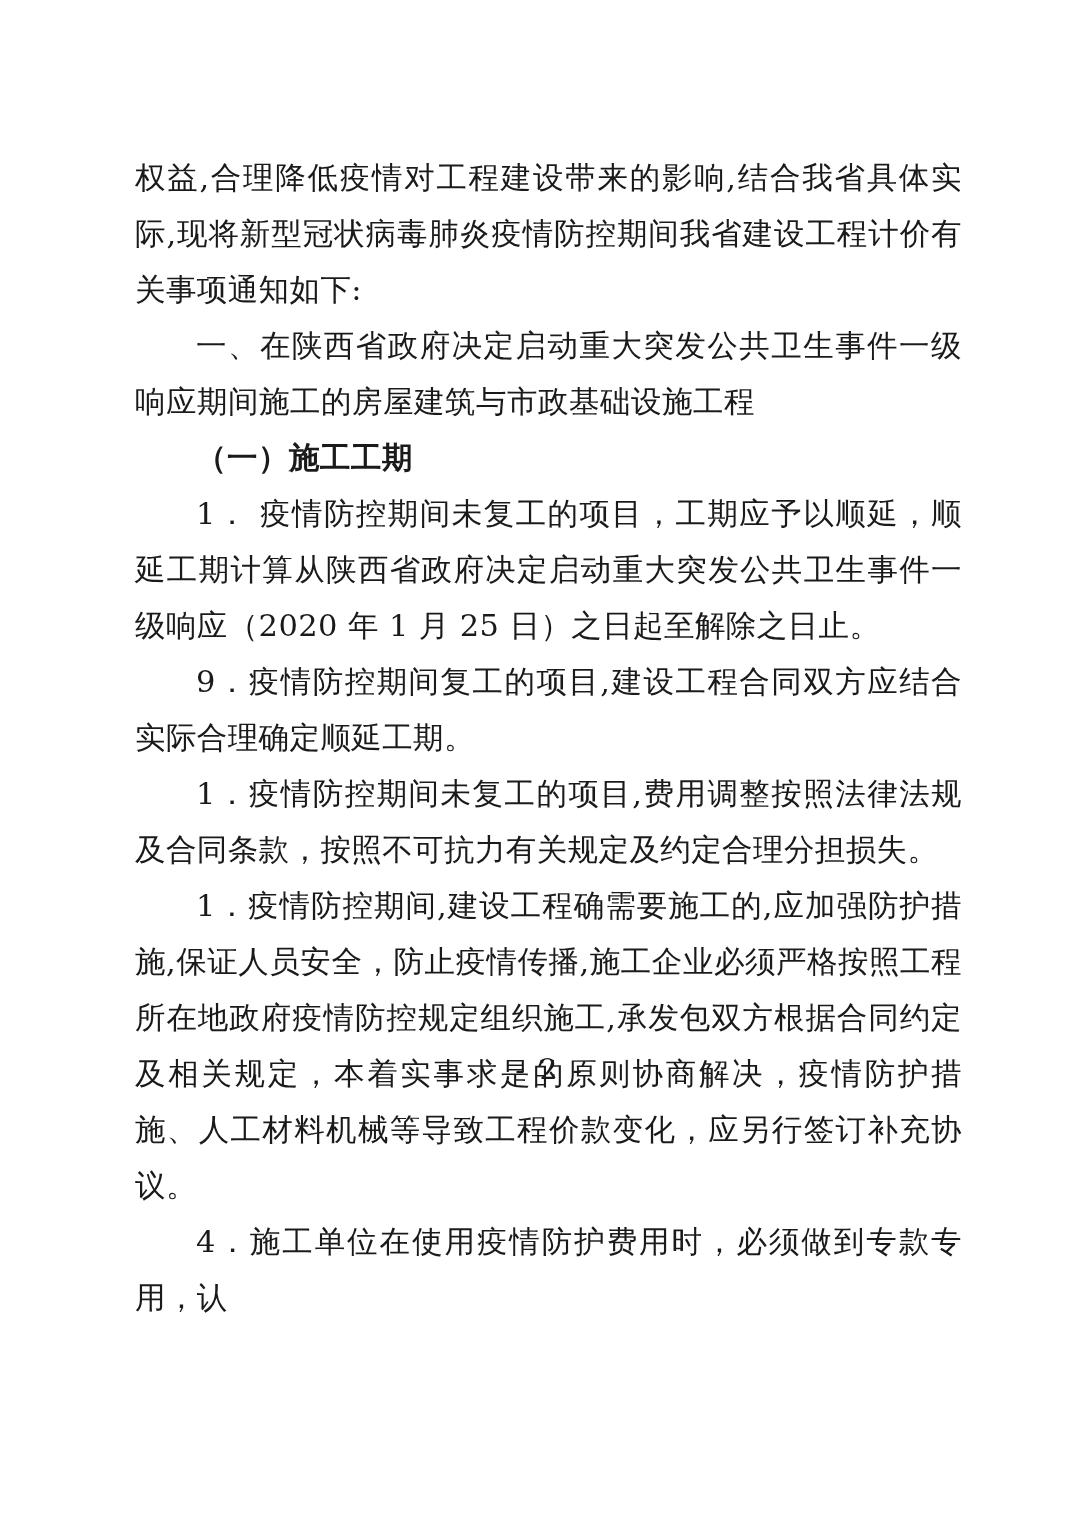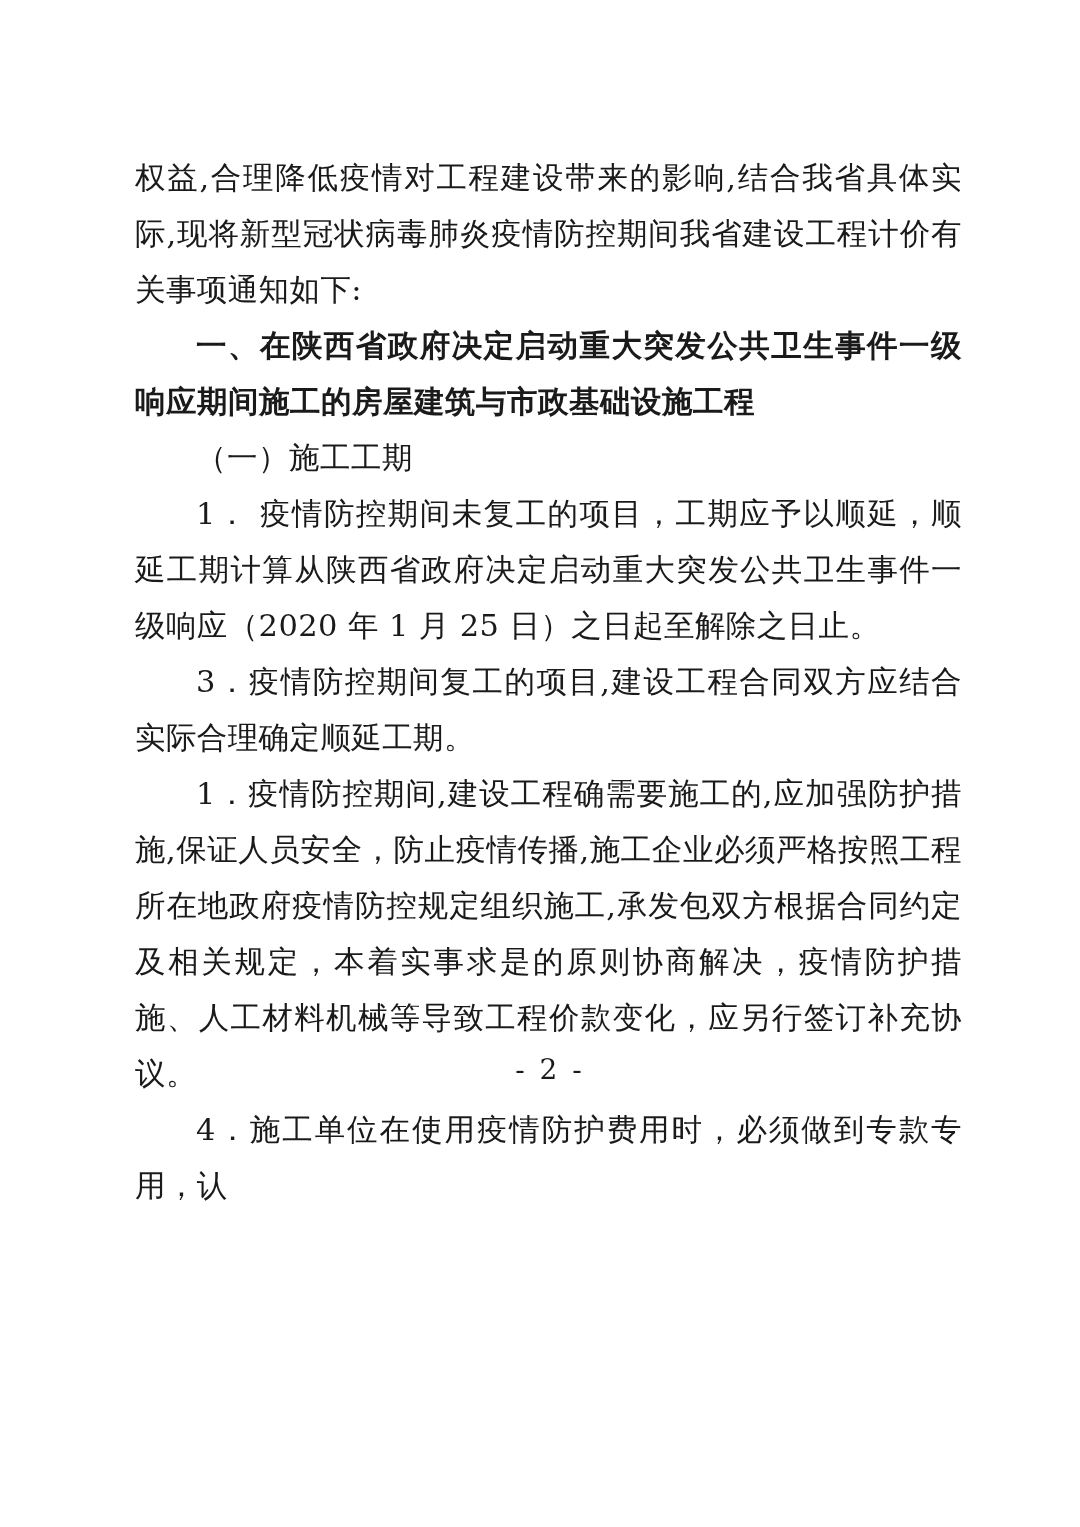--- a/index.html
+++ b/index.html
@@ -30,26 +30,26 @@
     text-justify: inter-ideograph;
   }
   .para {
     margin: 0;
     text-indent: 0;
   }
   .indent2 {
     text-indent: 61px;
   }
   .heading {
-    font-weight: bold;
+    font-weight: normal;
     font-family: "DejaVu Sans", "Liberation Sans", sans-serif;
     letter-spacing: 0.5px;
   }
   .sub-heading {
-    font-weight: normal;
+    font-weight: bold;
     font-family: "DejaVu Sans", "Liberation Sans", sans-serif;
     text-indent: 61px;
     letter-spacing: 0.5px;
   }
   .page-number {
     position: absolute;
     left: 0;
     right: 0;
     bottom: 85px;
     text-align: center;
@@ -67,23 +67,24 @@
   <div class="doc-body">
 
     <p class="para">权益,合理降低疫情对工程建设带来的影响,结合我省具体实际,现将新型冠状病毒肺炎疫情防控期间我省建设工程计价有关事项通知如下:</p>
 
     <p class="para heading indent2">一、在陕西省政府决定启动重大突发公共卫生事件一级响应期间施工的房屋建筑与市政基础设施工程</p>
 
     <p class="para sub-heading">（一）施工工期</p>
 
     <p class="para indent2">1． 疫情防控期间未复工的项目，工期应予以顺延，顺延工期计算从陕西省政府决定启动重大突发公共卫生事件一级响应（2020 年 1 月 25 日）之日起至解除之日止。</p>
 
-    <p class="para indent2">3．疫情防控期间复工的项目,建设工程合同双方应结合实际合理确定顺延工期。</p>
+    <p class="para indent2">9．疫情防控期间复工的项目,建设工程合同双方应结合实际合理确定顺延工期。</p>
 
 
+    <p class="para indent2">1．疫情防控期间未复工的项目,费用调整按照法律法规及合同条款，按照不可抗力有关规定及约定合理分担损失。</p>
 
     <p class="para indent2">1．疫情防控期间,建设工程确需要施工的,应加强防护措施,保证人员安全，防止疫情传播,施工企业必须严格按照工程所在地政府疫情防控规定组织施工,承发包双方根据合同约定及相关规定，本着实事求是的原则协商解决，疫情防护措施、人工材料机械等导致工程价款变化，应另行签订补充协议。</p>
 
 
     <p class="para indent2">4．施工单位在使用疫情防护费用时，必须做到专款专用，认</p>
 
   </div>
 
   <div class="page-number">- 2 -</div>
 </div>

